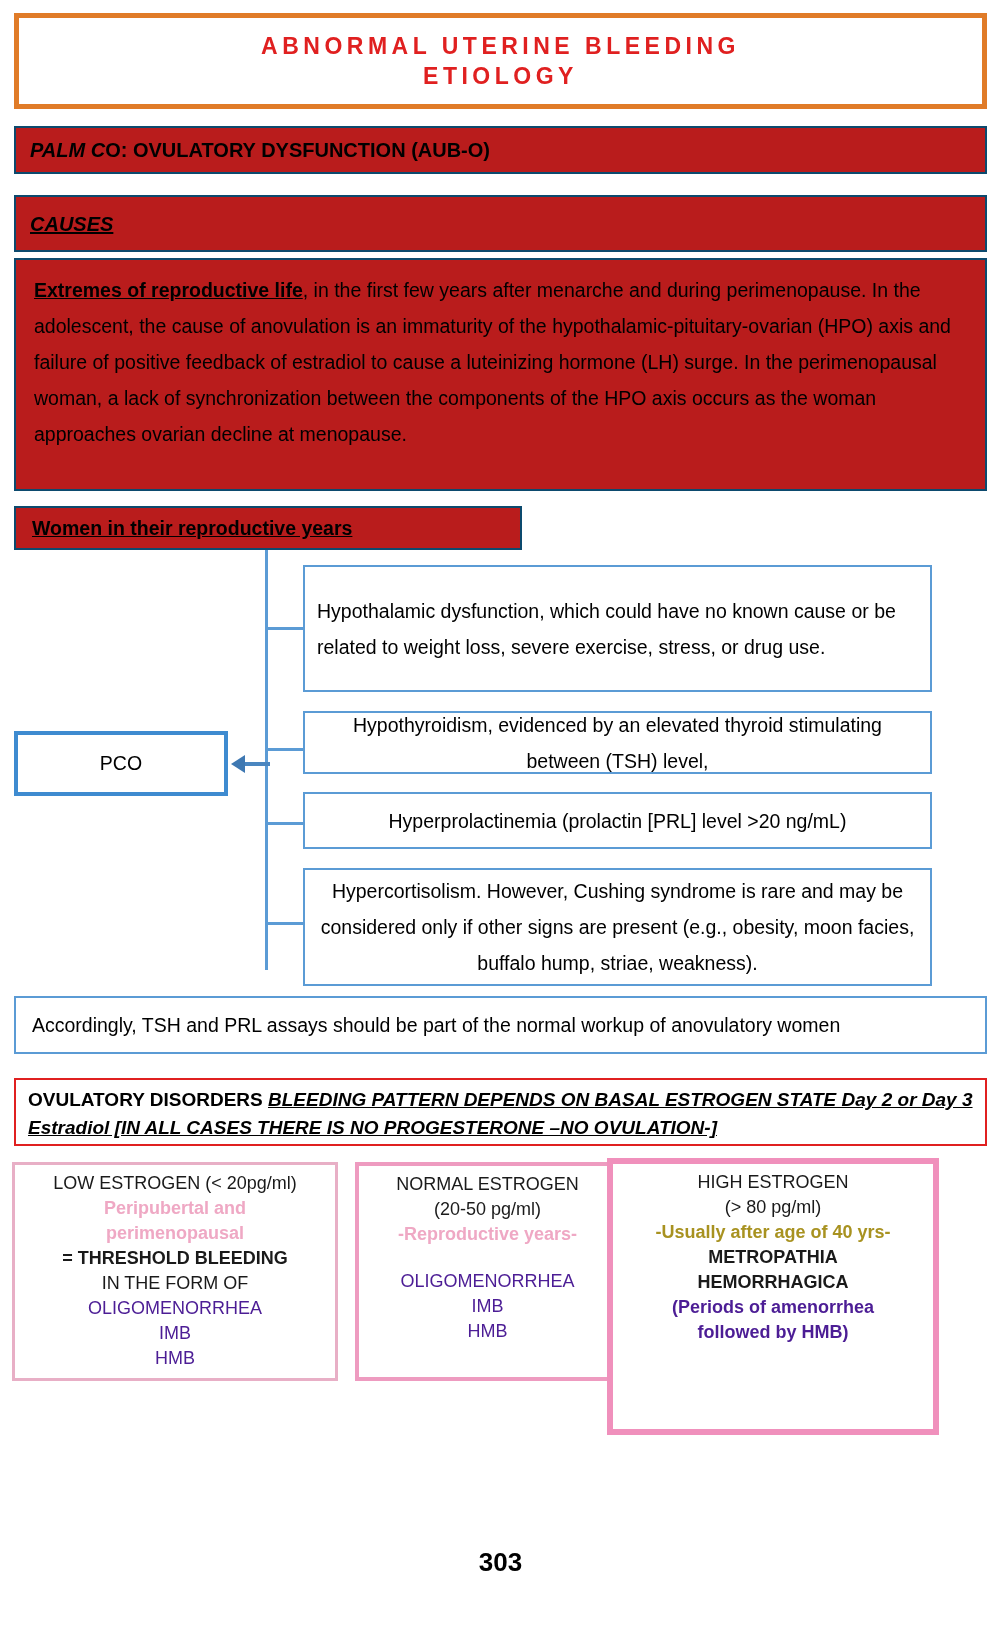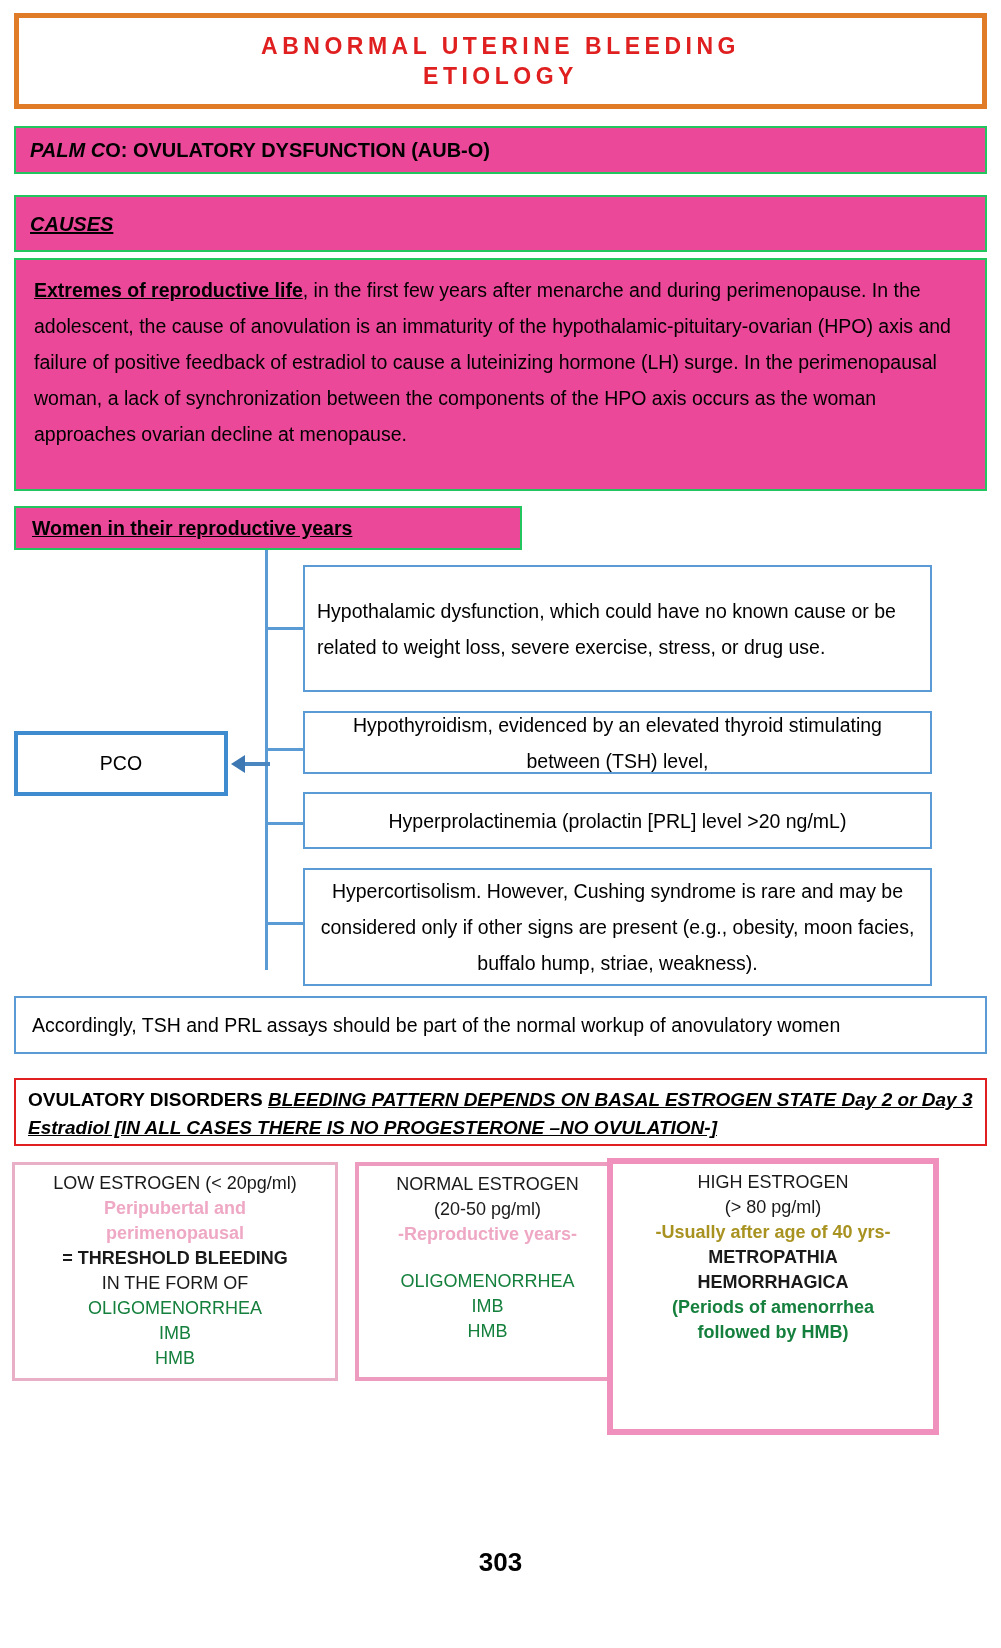--- a/index.html
+++ b/index.html
@@ -42,22 +42,22 @@
     letter-spacing: 4.5px;
     line-height: 30px;
     text-align: center;
     white-space: nowrap;
   }
 
   
   .bluebox {
     position: absolute;
     box-sizing: border-box;
-    border: 2px solid #22c55e;
-    background: #ec4899;
+    border: 2px solid #0c4a6e;
+    background: #b91c1c;
   }
 
   .box-pad {
     padding: 10px 14px;
   }
 
   .palm-line {
     font-size: 20px;
     line-height: 26px;
   }
@@ -199,21 +199,21 @@
   }
   .estro-high {
     border: 6px solid #F090BC;
   }
   .estro-line {
     font-size: 18px;
     line-height: 25px;
   }
   .c-black   { color: #1a1a1a; }
   .c-pink    { color: #EFA8C4; font-weight: bold; }
-  .c-orange  { color: #15803d; }
+  .c-orange  { color: #4c1d95; }
   .c-olive   { color: #A89220; }
   .bold      { font-weight: bold; }
   .blank-line { height: 22px; }
 
   
   .page-number {
     position: absolute;
     left: 0;
     width: 1001px;
     text-align: center;

